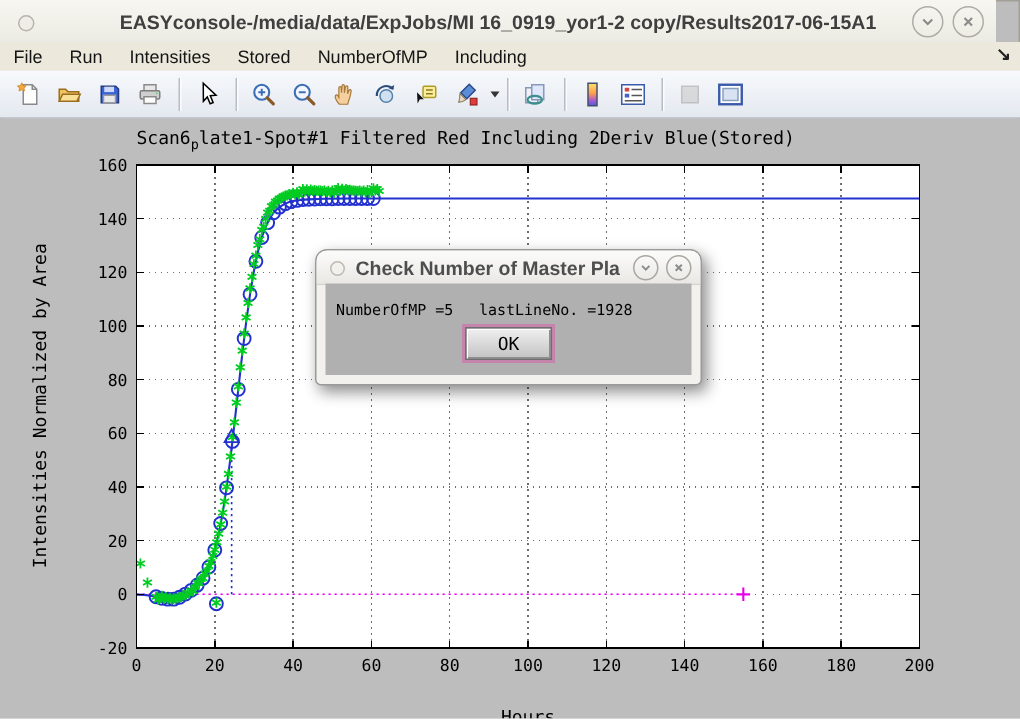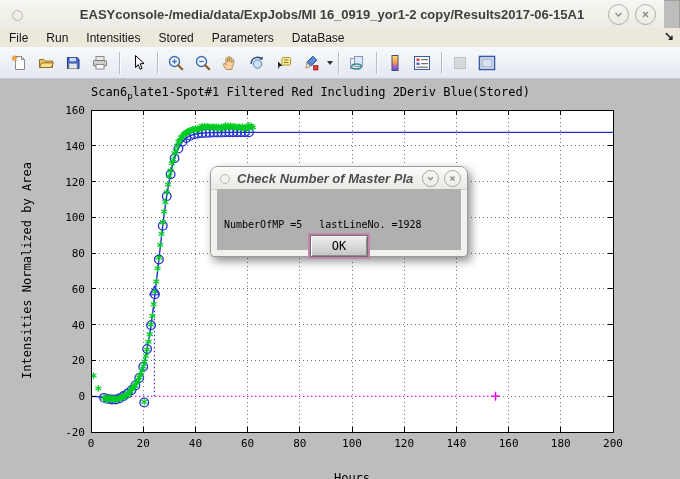--- a/index.html
+++ b/index.html
@@ -82,32 +82,32 @@
     background:linear-gradient(#fcfcfb,#e9e8e4);
     border-bottom:1px solid #d2d1cc;
     display:flex;align-items:center;
   }
   .dlg-dot{
     position:absolute;left:9px;top:7px;width:8px;height:8px;border-radius:50%;
     border:1px solid #bcbab2;background:#f2f1ec;
   }
   .dlg-title{
     flex:1;padding-left:26px;font-size:13px;font-weight:bold;color:#4e4e4e;
-    white-space:nowrap;overflow:hidden;font-style:italic;
+    white-space:nowrap;overflow:hidden;
   }
   .dlg-btns{display:flex;gap:5px;padding-right:6px;}
   .dlg-btn{
     width:15px;height:15px;border-radius:50%;border:1px solid #a8a6a0;
     display:flex;align-items:center;justify-content:center;background:transparent;
   }
   .dlg-body{
     position:absolute;left:6px;right:6px;top:22px;bottom:6px;background:#b0b0b0;
   }
   .dlg-msg{
-    padding:30px 0 0 7px;font-family:"DejaVu Sans Mono", monospace;font-size:10px;color:#000;
+    padding:13px 0 0 7px;font-family:"DejaVu Sans Mono", monospace;font-size:10px;color:#000;
     white-space:nowrap;
   }
   .dlg-msg .msg-right{margin-left:17px;}
   .ok-row{text-align:center;margin-top:5px;}
   .ok-btn{
     width:58px;height:22px;
     font-family:"DejaVu Sans Mono", monospace;font-size:12px;color:#000;
     background:linear-gradient(#f0f0f0,#c3c3c3);
     border:1px solid #6f6f6f;
     box-shadow:inset 1px 1px 0 #ffffff, inset -1px -1px 0 #8f8f8f, 0 0 0 2px #c584ab;
@@ -133,22 +133,22 @@
         </svg>
       </span>
     </div>
   </div>
 
   <div class="menubar">
     <span class="menu-item">File</span>
       <span class="menu-item">Run</span>
       <span class="menu-item">Intensities</span>
       <span class="menu-item">Stored</span>
-      <span class="menu-item">Parameters</span>
-      <span class="menu-item">DataBase</span>
+      <span class="menu-item">NumberOfMP</span>
+      <span class="menu-item">Including</span>
       <span class="menu-overflow">↘</span>
   </div>
 
   <div class="toolbar">
       <span class="tbtn-wrap">
         <span class="tbtn">
           <svg width="18" height="18" viewBox="0 0 18 18">
             <path d="M5.5 2.5h6l3 3v10h-9z" fill="#fdfdfd" stroke="#8a8a8a"></path>
             <path d="M11.5 2.5v3h3" fill="none" stroke="#8a8a8a"></path>
             <path d="M4.5 1.2l.9 1.8 2 .3-1.4 1.4.3 2-1.8-.9-1.8.9.3-2L1.6 3.3l2-.3z" fill="#f5a93a" stroke="#c97f1a" stroke-width="0.5"></path>

